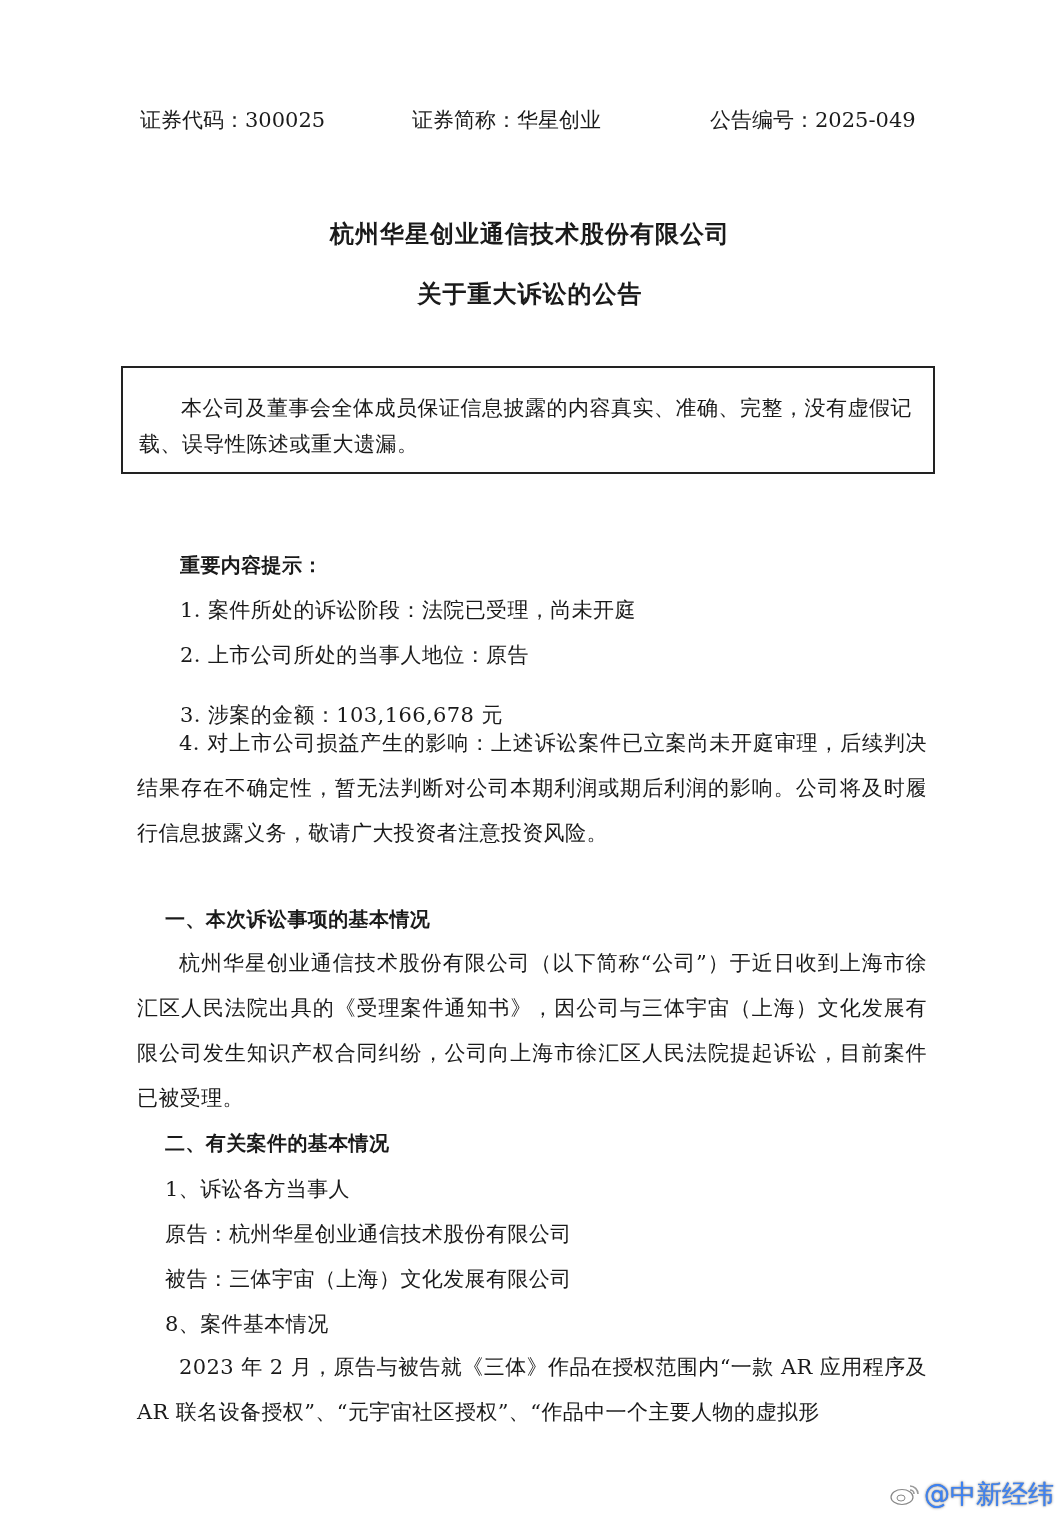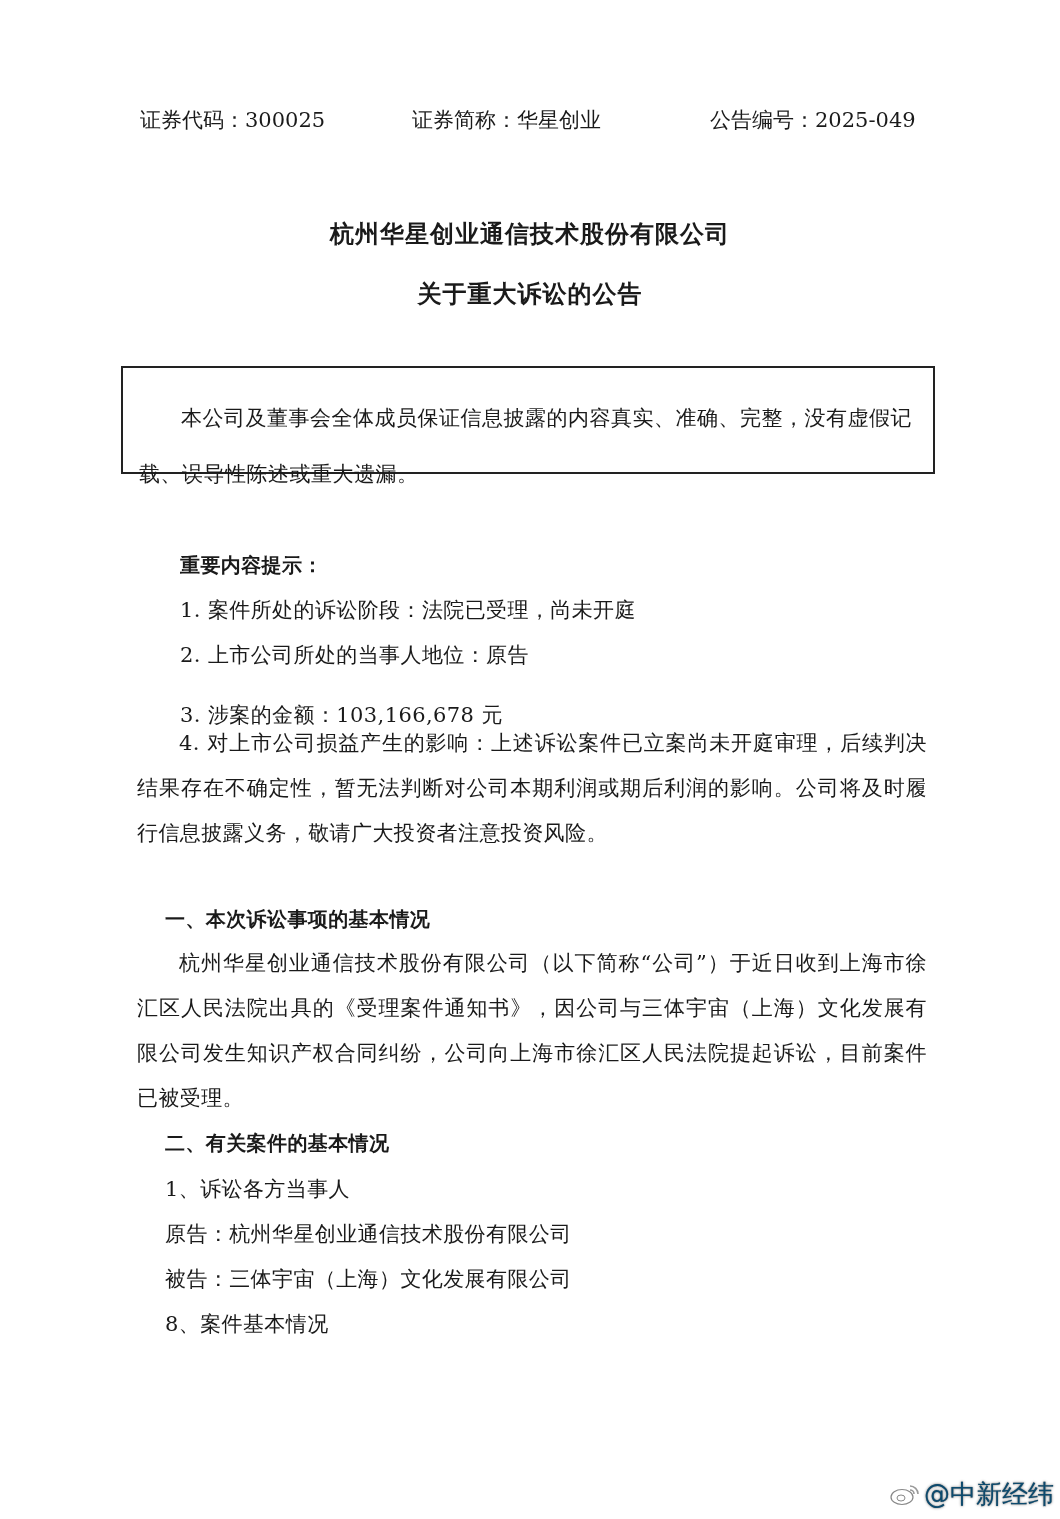--- a/index.html
+++ b/index.html
@@ -13,28 +13,28 @@
   .header-row span { position: absolute; top: 0; white-space: nowrap; }
   .hdr-code { left: 0; }
   .hdr-name { left: 272px; }
   .hdr-num { left: 570px; }
   .title { position: absolute; left: 0; width: 1060px; text-align: center; font-size: 24px; font-weight: bold;
     font-family: "DejaVu Sans", "Liberation Sans", sans-serif; letter-spacing: 1px; }
   .title1 { top: 218px; }
   .title2 { top: 278px; }
   .notice-box { position: absolute; left: 121px; top: 366px; width: 814px; height: 108px;
     border: 2px solid #222; box-sizing: border-box; }
-  .notice-text { position: absolute; left: 16px; top: 22px; width: 790px; font-size: 21px; line-height: 56px;
+  .notice-text { position: absolute; left: 16px; top: 22px; width: 790px; font-size: 21px; line-height: 36px;
     text-indent: 42px; letter-spacing: 0.5px; }
   .line { position: absolute; font-size: 21px; white-space: nowrap; letter-spacing: 0.4px; }
   .bold { font-weight: bold; font-family: "DejaVu Sans", "Liberation Sans", sans-serif; font-size: 20px; }
   .para { position: absolute; left: 137px; width: 790px; font-size: 21px; line-height: 45px; text-indent: 42px;
     letter-spacing: 0.4px; text-align: justify; }
   .watermark { position: absolute; left: 890px; top: 1474px; height: 40px; display: flex; align-items: center;
-    color: #0c4a6e; font-family: "DejaVu Sans", "Liberation Sans", sans-serif; font-size: 26px;
+    color: #3b82f6; font-family: "DejaVu Sans", "Liberation Sans", sans-serif; font-size: 26px;
     text-shadow: 0 0 3px #888, 0 0 1px #666; }
   .weibo-icon { width: 30px; height: 24px; margin-right: 4px; }
 </style>
 </head>
 <body>
 
 <div class="page">
 
   <div class="header-row">
     <span class="hdr-code">证券代码：300025</span>
@@ -56,20 +56,21 @@
   <div class="para" style="top:721px;">4.  对上市公司损益产生的影响：上述诉讼案件已立案尚未开庭审理，后续判决结果存在不确定性，暂无法判断对公司本期利润或期后利润的影响。公司将及时履行信息披露义务，敬请广大投资者注意投资风险。</div>
 
   <div class="line bold" style="left:165px; top:906px;">一、本次诉讼事项的基本情况</div>
   <div class="para" style="top:941px;">杭州华星创业通信技术股份有限公司（以下简称“公司”）于近日收到上海市徐汇区人民法院出具的《受理案件通知书》，因公司与三体宇宙（上海）文化发展有限公司发生知识产权合同纠纷，公司向上海市徐汇区人民法院提起诉讼，目前案件已被受理。</div>
 
   <div class="line bold" style="left:165px; top:1130px;">二、有关案件的基本情况</div>
   <div class="line" style="left:165px; top:1175px;">1、诉讼各方当事人</div>
   <div class="line" style="left:165px; top:1220px;">原告：杭州华星创业通信技术股份有限公司</div>
   <div class="line" style="left:165px; top:1265px;">被告：三体宇宙（上海）文化发展有限公司</div>
   <div class="line" style="left:165px; top:1310px;">8、案件基本情况</div>
+  <div class="para" style="top:1345px;">2023 年 2 月，原告与被告就《三体》作品在授权范围内“一款 AR 应用程序及 AR 联名设备授权”、“元宇宙社区授权”、“作品中一个主要人物的虚拟形</div>
 
   <div class="watermark">
     <svg class="weibo-icon" viewBox="0 0 30 24">
       <ellipse cx="12" cy="15" rx="11" ry="7.5" fill="#fff" stroke="#888" stroke-width="1.2"></ellipse>
       <ellipse cx="11" cy="16" rx="4" ry="3" fill="none" stroke="#888" stroke-width="1"></ellipse>
       <path d="M20 4 A8 8 0 0 1 28 12" fill="none" stroke="#999" stroke-width="1.6"></path>
       <path d="M20 8 A4 4 0 0 1 24 12" fill="none" stroke="#999" stroke-width="1.6"></path>
     </svg>
     <span>@中新经纬</span>
   </div>

